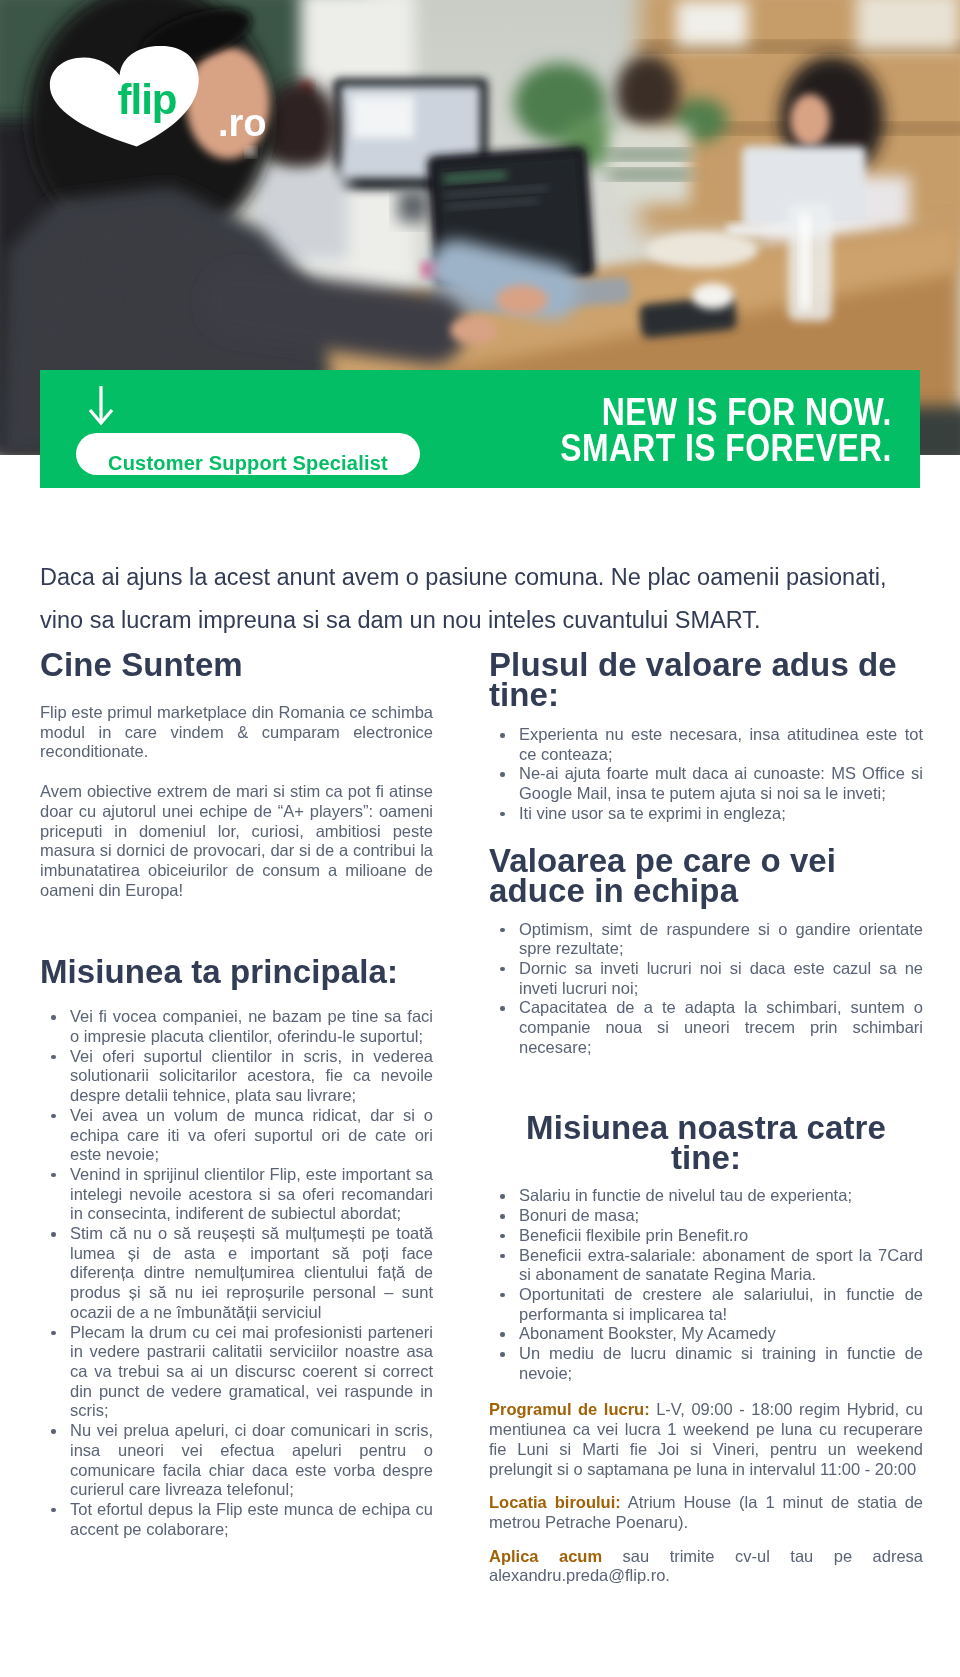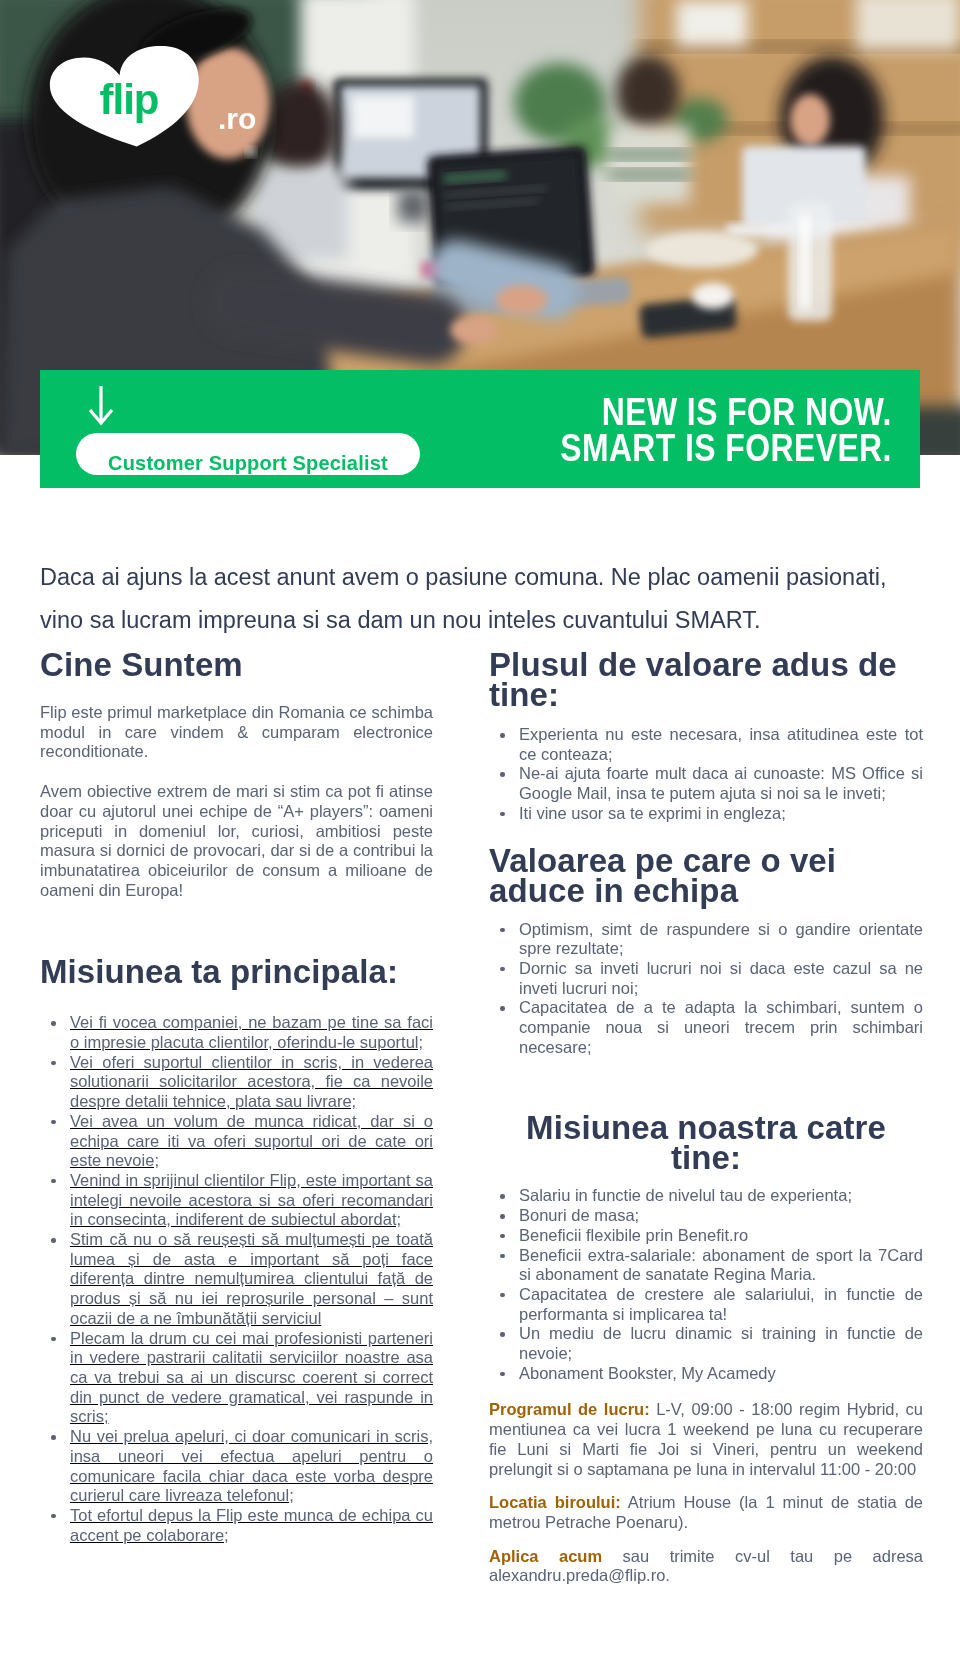--- a/index.html
+++ b/index.html
@@ -7,25 +7,25 @@
     position:relative;width:960px;height:1677px;background:#ffffff;overflow:hidden;
     font-family:"Liberation Sans","DejaVu Sans",sans-serif;
   }
   
   .hero{position:absolute;left:0;top:0;width:960px;height:455px;overflow:hidden;}
   .hero svg{display:block;}
   
   .logo{position:absolute;left:42px;top:46px;width:250px;height:110px;z-index:3;}
   .logo .heart{position:absolute;left:0;top:0;}
   .logo .flip-word{
-    position:absolute;left:28px;top:30px;width:118px;text-align:center;
+    position:absolute;left:46px;top:30px;width:118px;text-align:center;
     font-size:42px;font-weight:700;color:#03be64;letter-spacing:-1px;
   }
   .logo .tld{
-    position:absolute;left:176px;top:56px;font-size:30px;font-weight:700;color:#ffffff;
+    position:absolute;left:176px;top:56px;font-size:38px;font-weight:700;color:#ffffff;
   }
   
   .banner{
     position:absolute;left:40px;top:370px;width:880px;height:118px;
     background:#03be64;z-index:2;
   }
   .banner-arrow{position:absolute;left:46px;top:14px;}
   .job-pill{
     position:absolute;left:36px;bottom:13px;height:42px;border-radius:22px;
     background:#ffffff;padding:0 32px;display:flex;align-items:flex-end;
@@ -55,21 +55,21 @@
   ul{list-style:none;margin:0;padding:0;}
   li{position:relative;padding-left:30px;}
   li::before{
     content:"";position:absolute;left:11px;top:8px;width:4.5px;height:4.5px;
     border-radius:50%;background:#5a6376;
   }
   
   .col-left .h-cine{margin-bottom:23px;}
   .col-left .p1{margin-bottom:20px;}
   .col-left .h-misiune{margin-top:57px;}
-  .col-left ul{margin-top:26px;text-decoration:underline;}
+  .col-left ul{margin-top:20px;}
   .col-right .h-plus{margin-bottom:15px;}
   .col-right .ul-plus{margin-bottom:8px;}
   .col-right .h-valoare{margin-top:22px;margin-bottom:14px;}
   .col-right .h-misiune-noastra{margin-top:56px;margin-bottom:13px;text-align:center;}
   .col-right .p-program{margin-top:17px;}
   .col-right .p-locatie{margin-top:14px;}
   .col-right .p-aplica{margin-top:14px;}
 </style>
 </head>
 <body>
@@ -211,23 +211,23 @@
         <li>Dornic sa inveti lucruri noi si daca este cazul sa ne inveti lucruri noi;</li>
         <li>Capacitatea de a te adapta la schimbari, suntem o companie noua si uneori trecem prin schimbari necesare;</li>
       </ul>
 
     <h2 class="h-misiune-noastra">Misiunea noastra catre tine:</h2>
     <ul>
         <li>Salariu in functie de nivelul tau de experienta;</li>
         <li>Bonuri de masa;</li>
         <li>Beneficii flexibile prin Benefit.ro</li>
         <li>Beneficii extra-salariale: abonament de sport la 7Card si abonament de sanatate Regina Maria.</li>
-        <li>Capacitatea de crestere ale salariului, in functie de performanta si implicarea ta!</li>
+        <li>Oportunitati de crestere ale salariului, in functie de performanta si implicarea ta!</li>
+        <li>Abonament Bookster, My Acamedy</li>
         <li>Un mediu de lucru dinamic si training in functie de nevoie;</li>
-        <li>Abonament Bookster, My Acamedy</li>
       </ul>
 
     <p class="body-p p-program">
       <strong>Programul de lucru:</strong><span> L-V, 09:00 - 18:00 regim Hybrid, cu mentiunea ca vei lucra 1 weekend pe luna cu recuperare fie Luni si Marti fie Joi si Vineri, pentru un weekend prelungit si o saptamana pe luna in intervalul 11:00 - 20:00</span>
     </p>
     <p class="body-p p-locatie">
       <strong>Locatia biroului:</strong><span> Atrium House (la 1 minut de statia de metrou Petrache Poenaru).</span>
     </p>
     <p class="body-p p-aplica">
       <strong>Aplica acum</strong><span> sau trimite cv-ul tau pe adresa alexandru.preda@flip.ro.</span>

